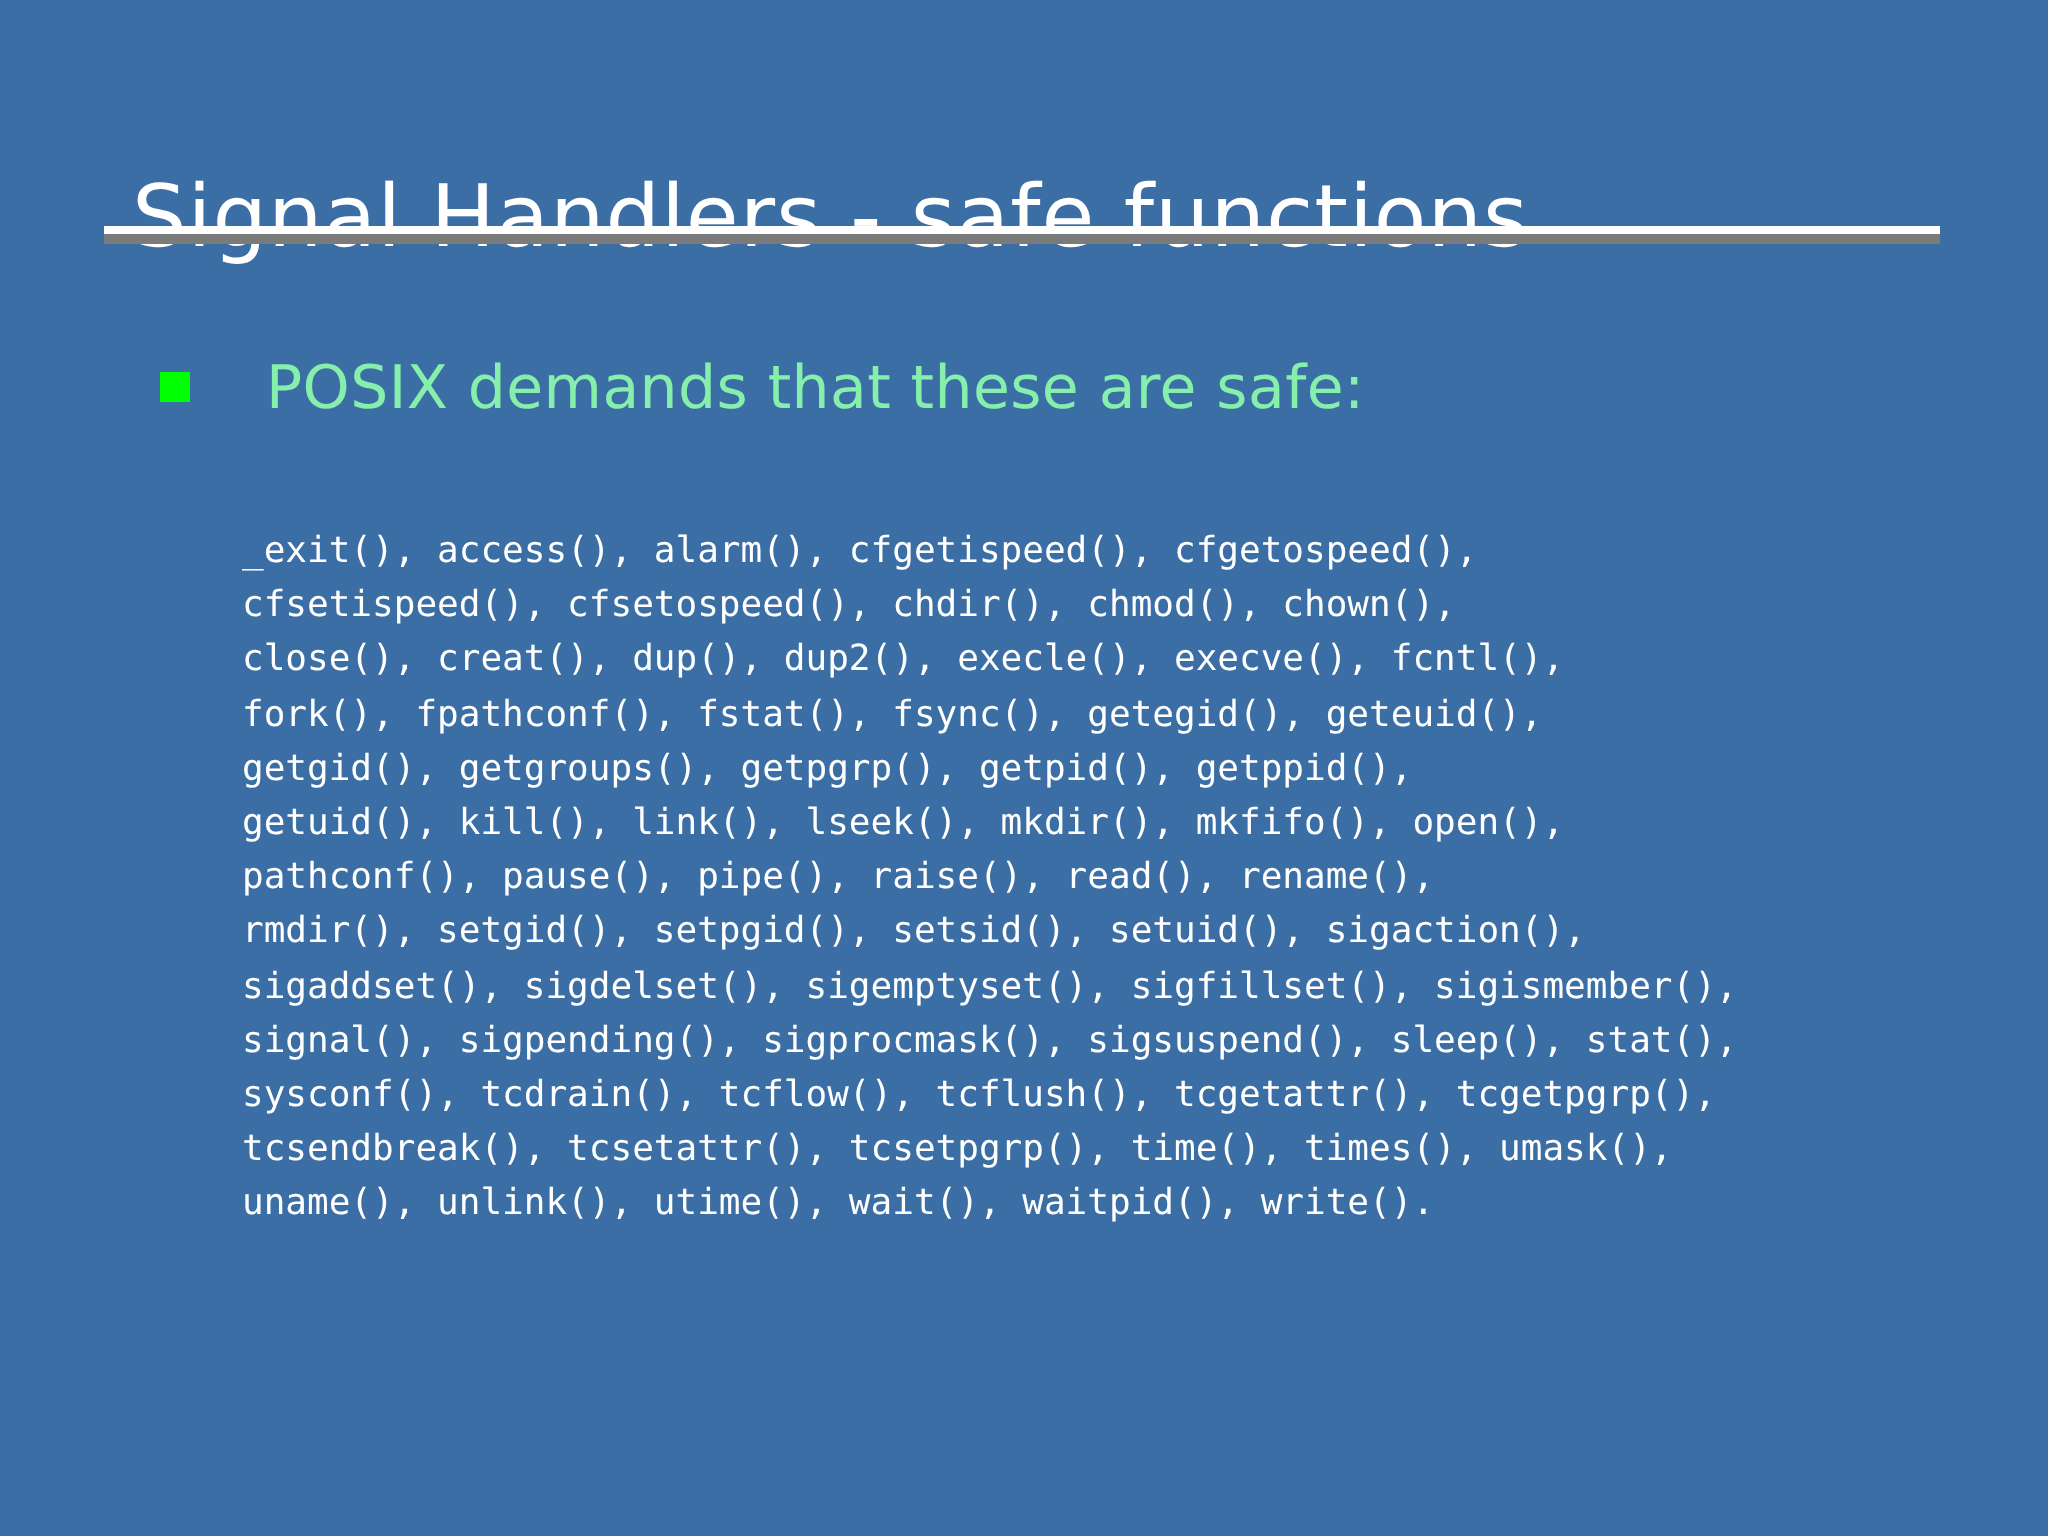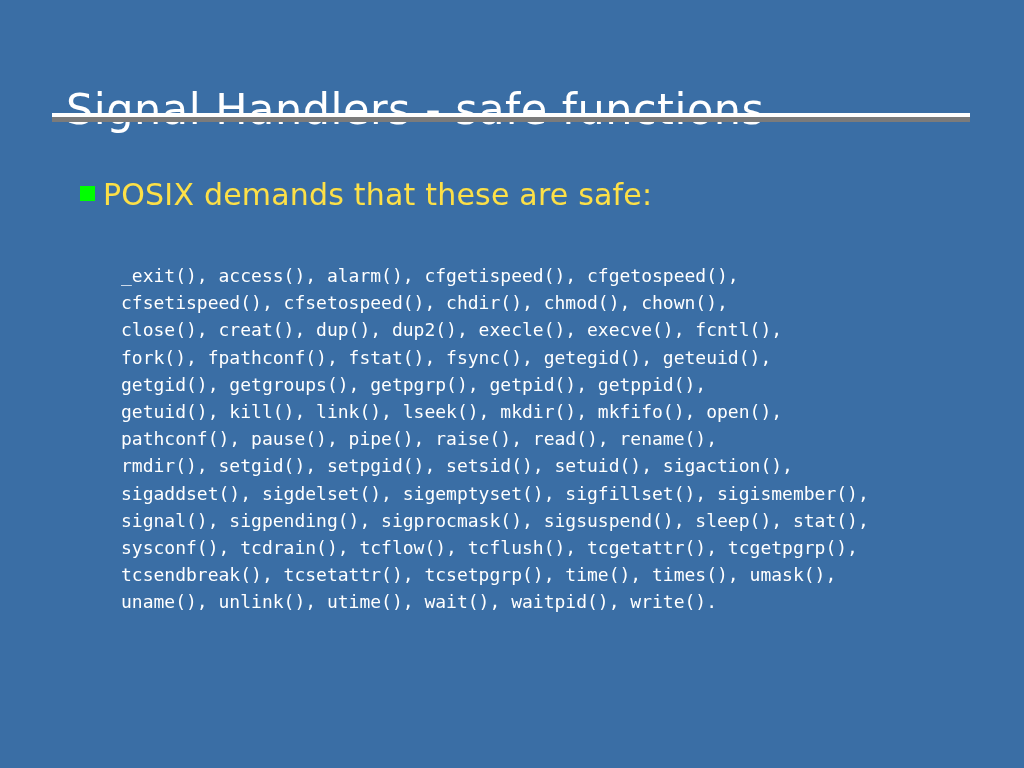--- a/index.html
+++ b/index.html
@@ -106,18 +106,18 @@
 
 <div id="slide" style="background: rgb(58, 110, 165);">
 
   <h1 id="slide-title" style="color: rgb(255, 255, 255);">Signal Handlers - safe functions</h1>
 
   <div id="title-rule" style="background: rgb(255, 255, 255);"></div>
   <div id="title-rule-shadow" style="background: rgb(123, 123, 123);"></div>
 
   <div id="bullet-row">
     <span id="bullet-marker" style="background: rgb(0, 255, 0);"></span>
-    <span id="bullet-text" style="color: #fde047;">POSIX demands that these are safe:</span>
+    <span id="bullet-text" style="color: #86efac; margin-left: 30px;">POSIX demands that these are safe:</span>
   </div>
 
   <div id="function-list" style="color: rgb(255, 255, 255);"><span class="fn-line">_exit(), access(), alarm(), cfgetispeed(), cfgetospeed(),</span><span class="fn-line">cfsetispeed(), cfsetospeed(), chdir(), chmod(), chown(),</span><span class="fn-line">close(), creat(), dup(), dup2(), execle(), execve(), fcntl(),</span><span class="fn-line">fork(), fpathconf(), fstat(), fsync(), getegid(), geteuid(),</span><span class="fn-line">getgid(), getgroups(), getpgrp(), getpid(), getppid(),</span><span class="fn-line">getuid(), kill(), link(), lseek(), mkdir(), mkfifo(), open(),</span><span class="fn-line">pathconf(), pause(), pipe(), raise(), read(), rename(),</span><span class="fn-line">rmdir(), setgid(), setpgid(), setsid(), setuid(), sigaction(),</span><span class="fn-line">sigaddset(), sigdelset(), sigemptyset(), sigfillset(), sigismember(),</span><span class="fn-line">signal(), sigpending(), sigprocmask(), sigsuspend(), sleep(), stat(),</span><span class="fn-line">sysconf(), tcdrain(), tcflow(), tcflush(), tcgetattr(), tcgetpgrp(),</span><span class="fn-line">tcsendbreak(), tcsetattr(), tcsetpgrp(), time(), times(), umask(),</span><span class="fn-line">uname(), unlink(), utime(), wait(), waitpid(), write().</span></div>
 
 </div>
 
 </body></html>

